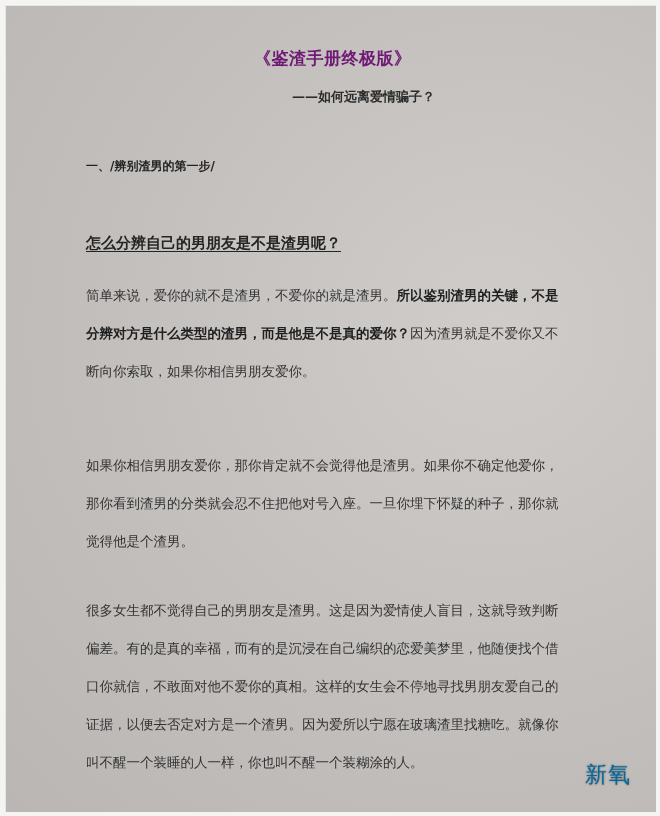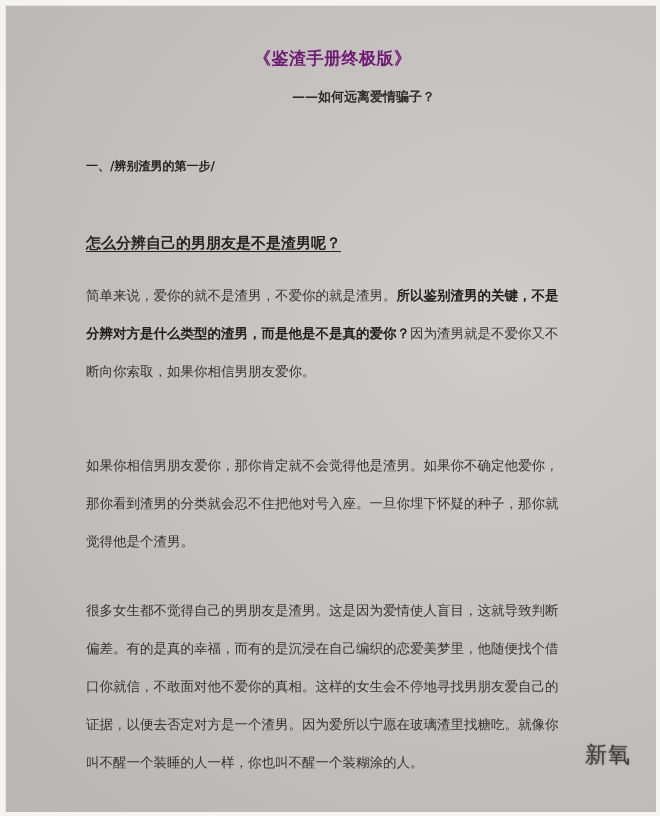--- a/index.html
+++ b/index.html
@@ -30,21 +30,21 @@
     left: 86px; top: 234px; font-size: 15px; font-weight: bold; color: #242424;
     text-decoration: underline; text-underline-offset: 3px;
   }
   .para { position: absolute; left: 86px; width: 510px; font-size: 13.5px; color: #333; }
   .para .line { display: block; height: 38px; line-height: 20px; white-space: nowrap; }
   .p1 { top: 285px; }
   .p2 { top: 455px; }
   .p3 { top: 600px; }
   b { color: #1f1f1f; }
   .watermark {
-    position: absolute; left: 585px; top: 740px; font-size: 22px; color: #404040;
+    position: absolute; left: 585px; top: 760px; font-size: 22px; color: #0369a1;
     text-shadow: 0 0 2px rgba(0,0,0,0.5); letter-spacing: 1px;
   }
 </style>
 </head>
 <body>
 
 <div class="photo"></div>
 
 <div class="text title">《鉴渣手册终极版》</div>
 <div class="text subtitle">——如何远离爱情骗子？</div>

